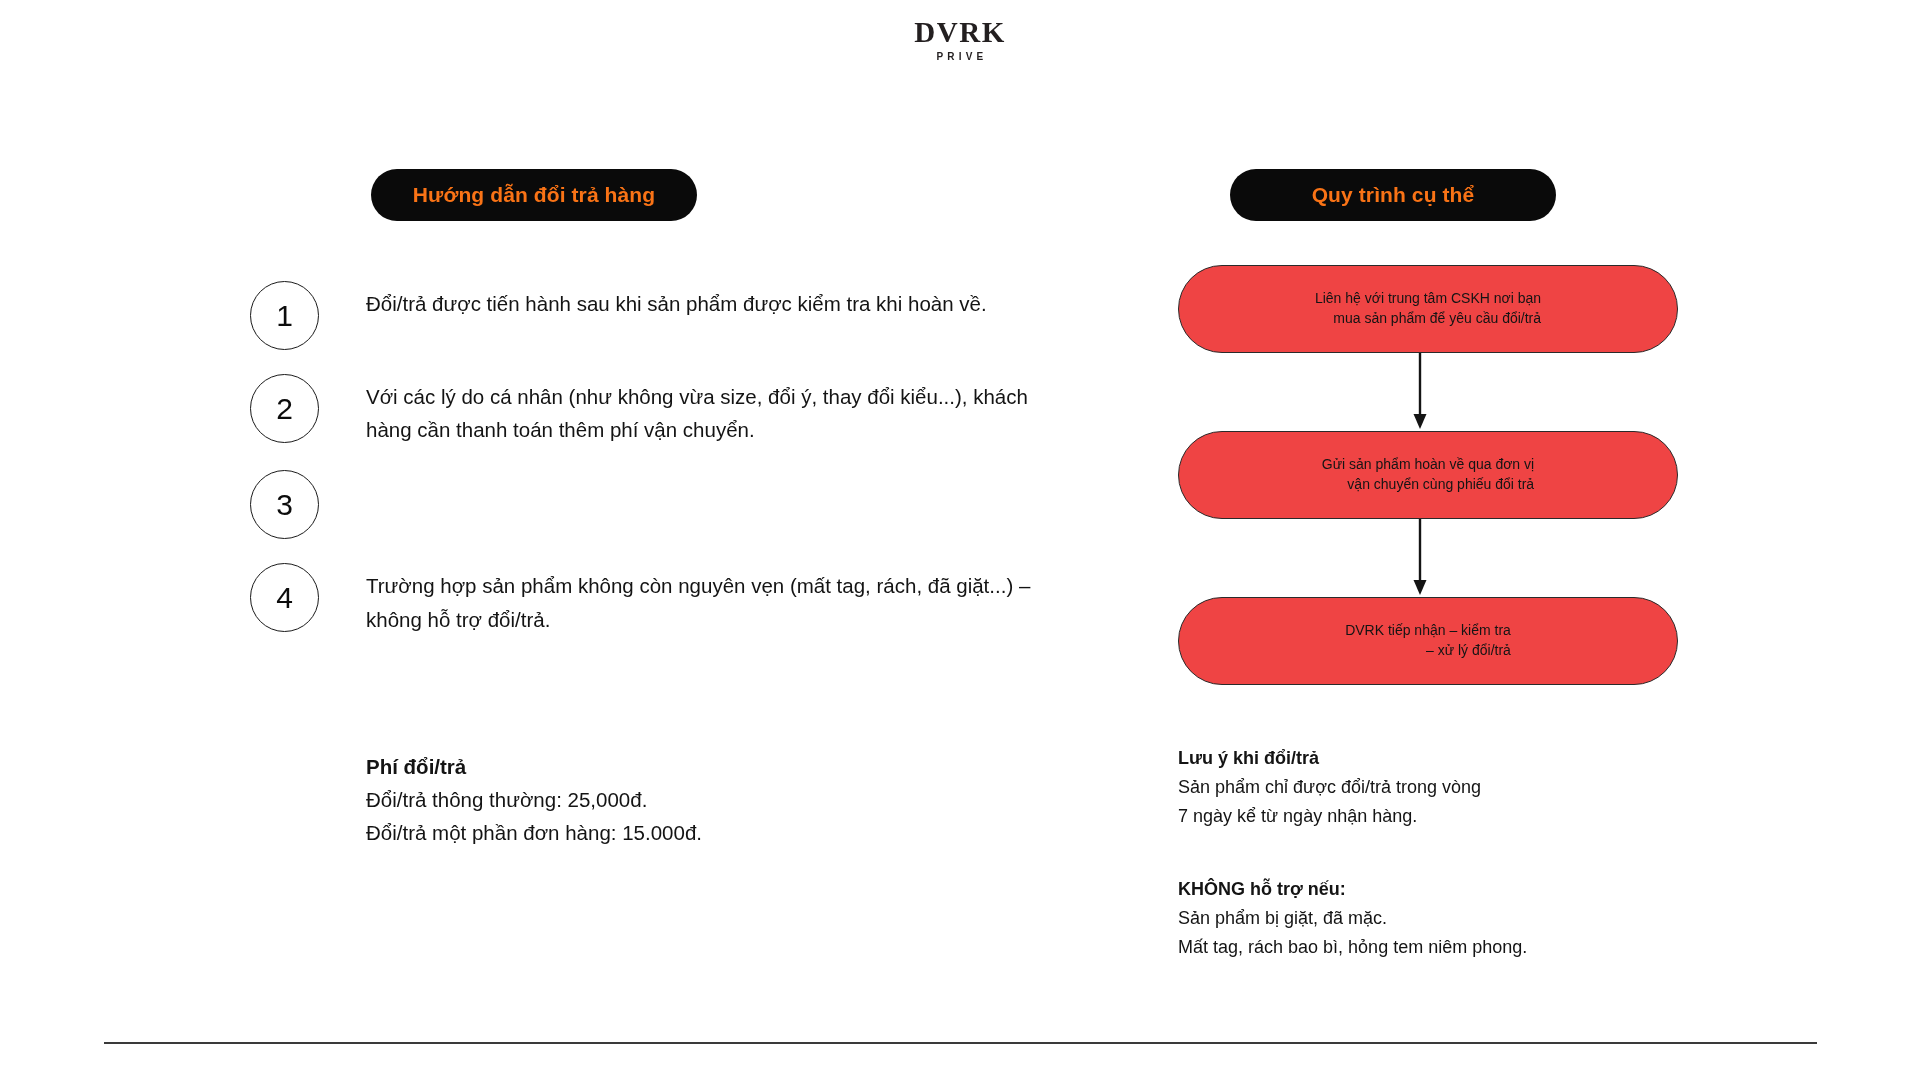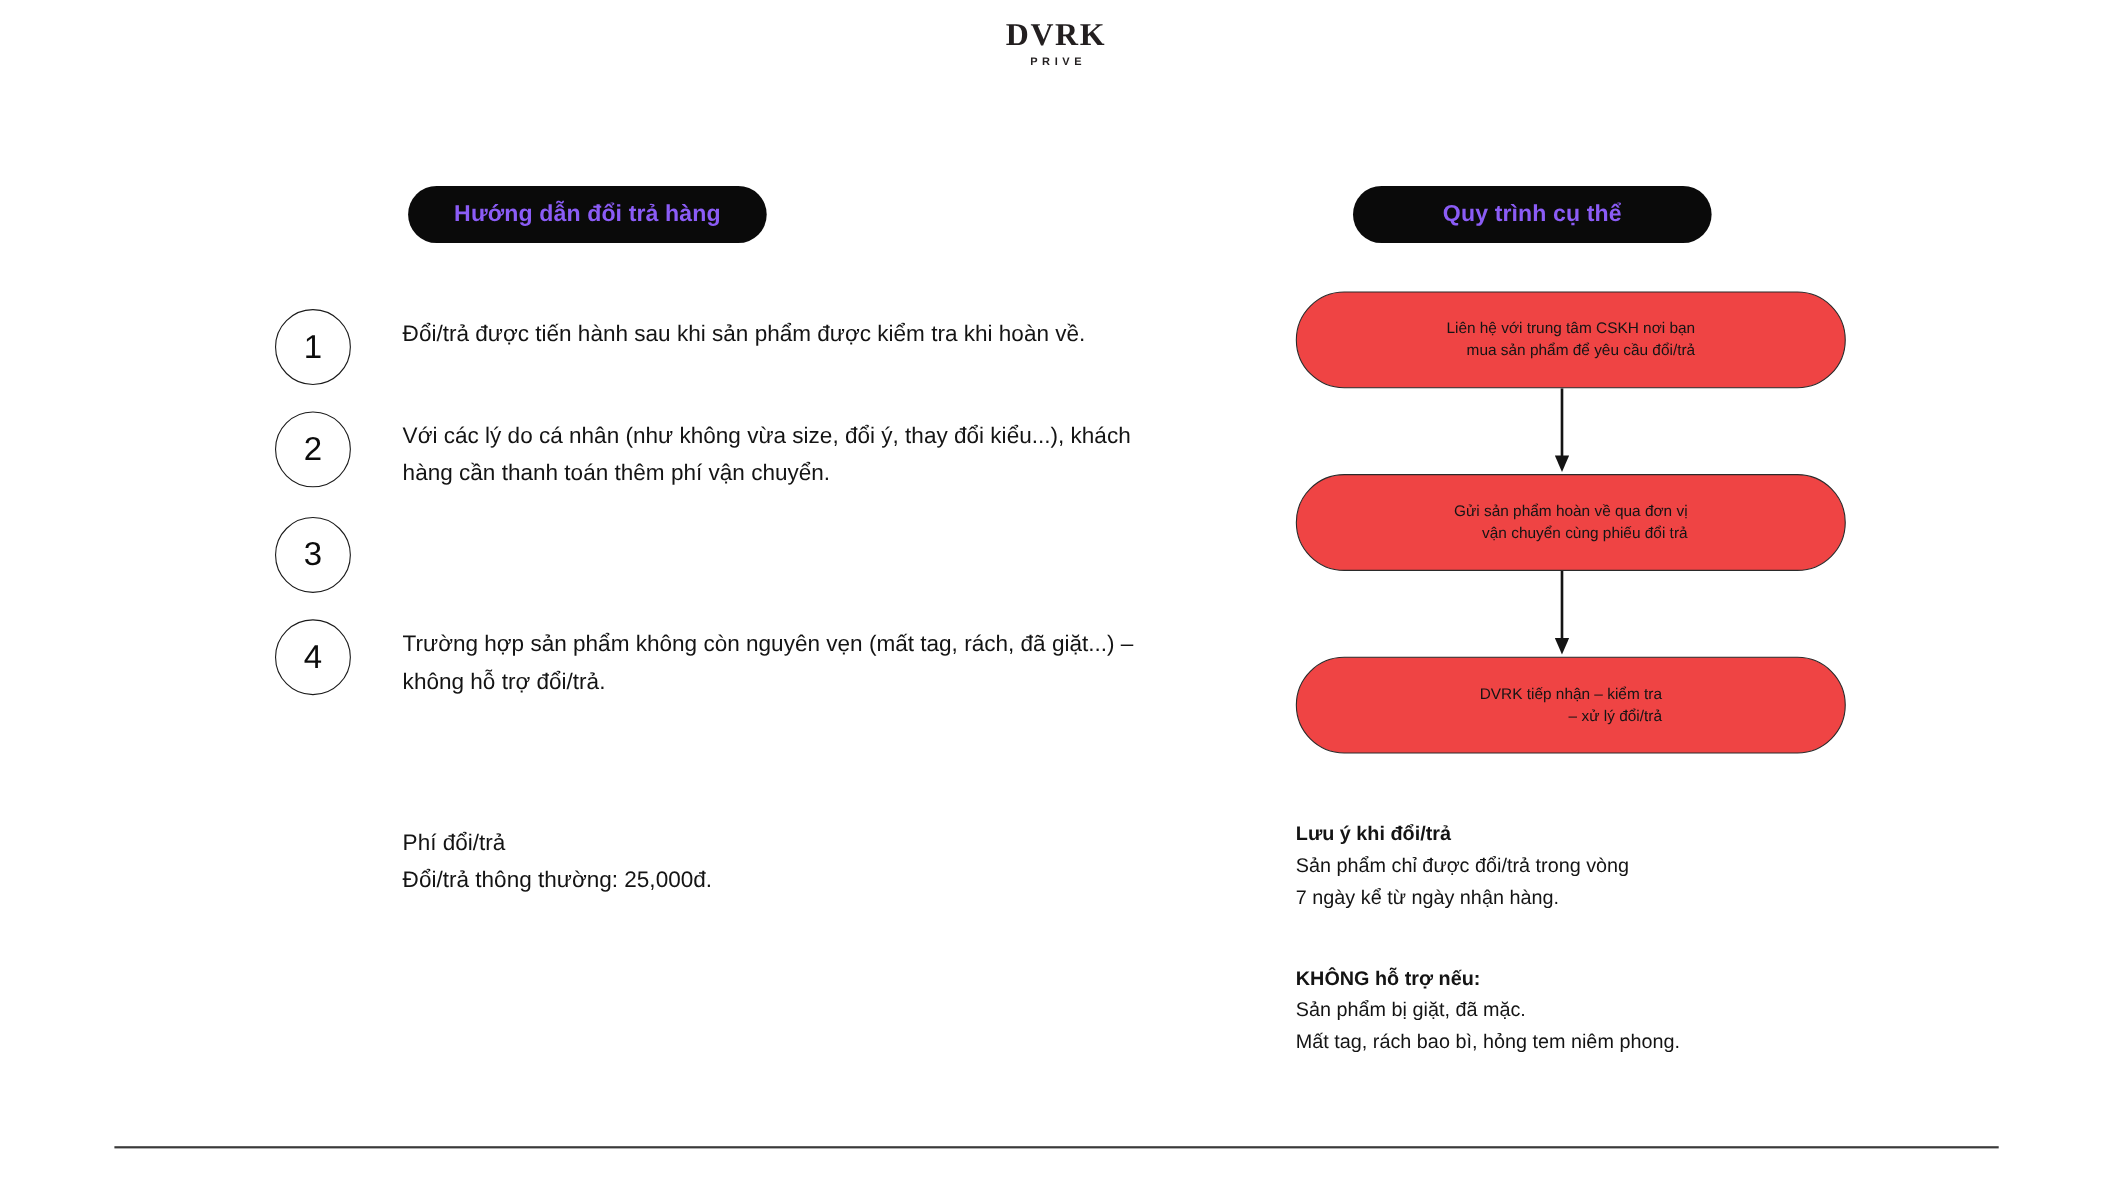--- a/index.html
+++ b/index.html
@@ -42,21 +42,21 @@
     color: #231f20;
     margin-top: 5px;
     padding-left: 4px;
     line-height: 1;
   }
 
   
   .pill {
     position: absolute;
     background: #0a0a0a;
-    color: #8b5cf6;
+    color: #f97316;
     border-radius: 999px;
     font-weight: bold;
     font-size: 21px;
     display: flex;
     align-items: center;
     justify-content: center;
     letter-spacing: 0.1px;
     height: 52px;
     box-sizing: border-box;
   }
@@ -102,21 +102,21 @@
   
   .fee-block {
     position: absolute;
     left: 366px;
     top: 750px;
     width: 640px;
     font-size: 20.5px;
     line-height: 1.62;
     color: #141414;
   }
-  .fee-title { font-weight: normal; }
+  .fee-title { font-weight: bold; }
 
   
   .flow {
     position: absolute;
     left: 1178px;
     top: 265px;
     width: 500px;
   }
   .flow-box {
     width: 500px;
@@ -194,20 +194,21 @@
   <div class="step">
     <div class="step-badge">4</div>
     <div class="step-text">Trường hợp sản phẩm không còn nguyên vẹn (mất tag, rách, đã giặt...) – không hỗ trợ đổi/trả.</div>
   </div>
 
 </div>
 
 <div class="fee-block">
   <div class="fee-title">Phí đổi/trả</div>
   <div>Đổi/trả thông thường: 25,000đ.</div>
+  <div>Đổi/trả một phần đơn hàng: 15.000đ.</div>
 </div>
 
 <div class="flow">
 
   <div class="flow-box">
     <span>
       <span>Liên hệ với trung tâm CSKH nơi bạn</span><br>
       <span>mua sản phẩm để yêu cầu đổi/trả</span>
     </span>
   </div>

